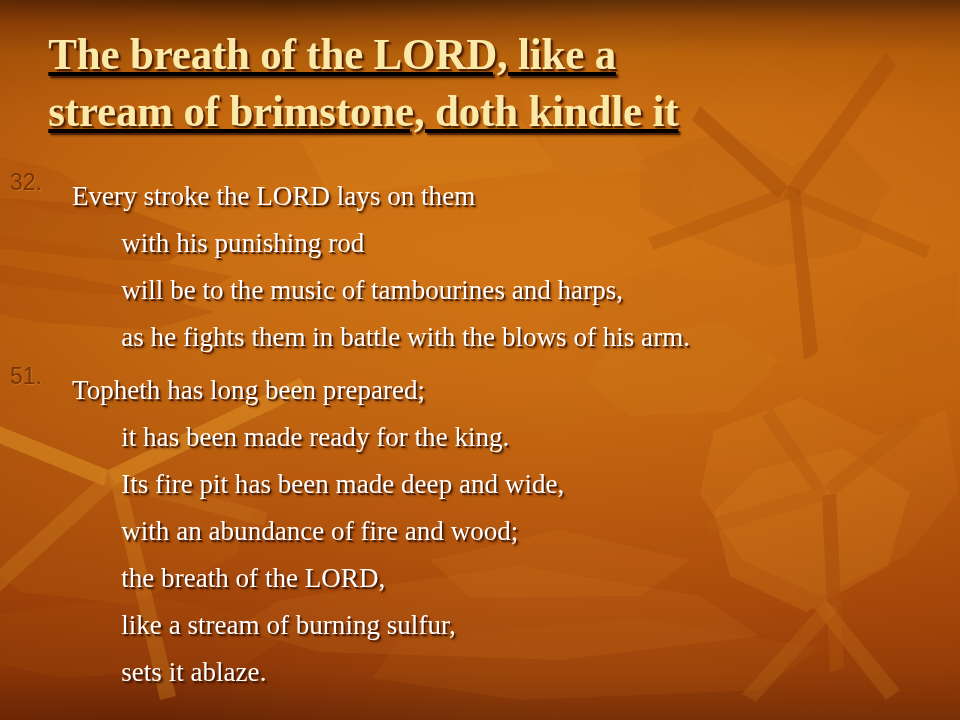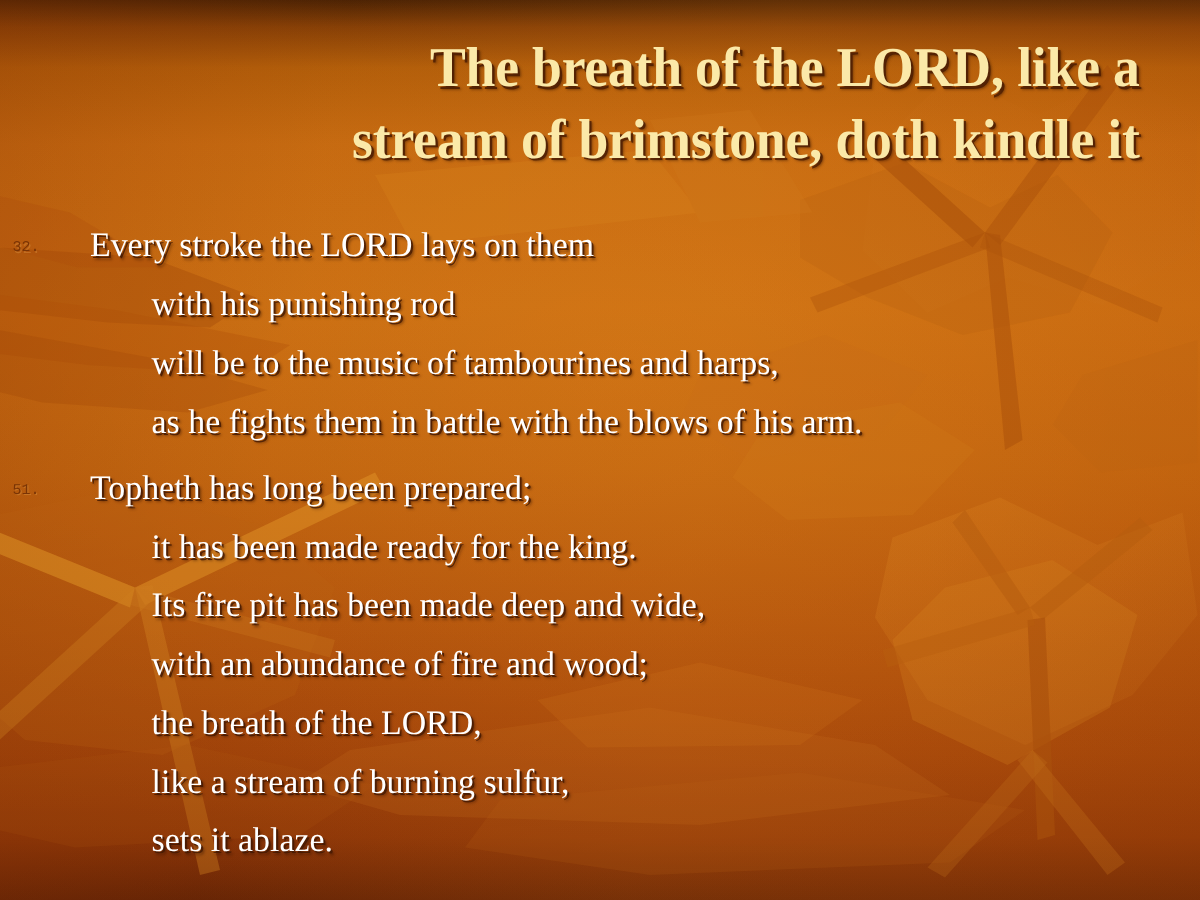--- a/index.html
+++ b/index.html
@@ -62,21 +62,22 @@
     pointer-events: none;
   }
   .leaves svg { display:block; width:960px; height:720px; }
 
   
   .title-block {
     position: absolute;
     left: 28px;
     top: 26px;
     width: 904px;
-    text-align: right;
+    text-align: left;
+    text-decoration: underline;
   }
   .title-line {
     font-size: 45px;
     font-weight: bold;
     line-height: 57px;
     letter-spacing: -0.2px;
     color: #FBE9A8;
     text-shadow:
       2px 2px 0 rgba(70,26,2,0.78),
       3px 3px 2px rgba(50,18,1,0.42);
@@ -93,26 +94,26 @@
     width: 960px;
   }
   .verse {
     position: relative;
     padding-left: 72px;
     margin-bottom: 6px;
   }
   .verse-num {
     position: absolute;
     left: 10px;
-    top: 18px;
-    font-size: 12px;
+    top: 2px;
+    font-size: 23px;
     line-height: 17px;
     color: #7a3405;
     text-shadow: 1px 1px 0 rgba(255,205,120,0.22);
-    font-family: Liberation Mono, monospace;
+    font-family: Liberation Sans, sans-serif;
   }
   .line {
     font-size: 27.5px;
     line-height: 47px;
     color: #FFFFFF;
     white-space: nowrap;
     text-shadow:
       1.6px 1.6px 0 rgba(66,24,2,0.82),
       2.6px 2.6px 2px rgba(45,16,1,0.40);
     transform: scaleX(0.985);

